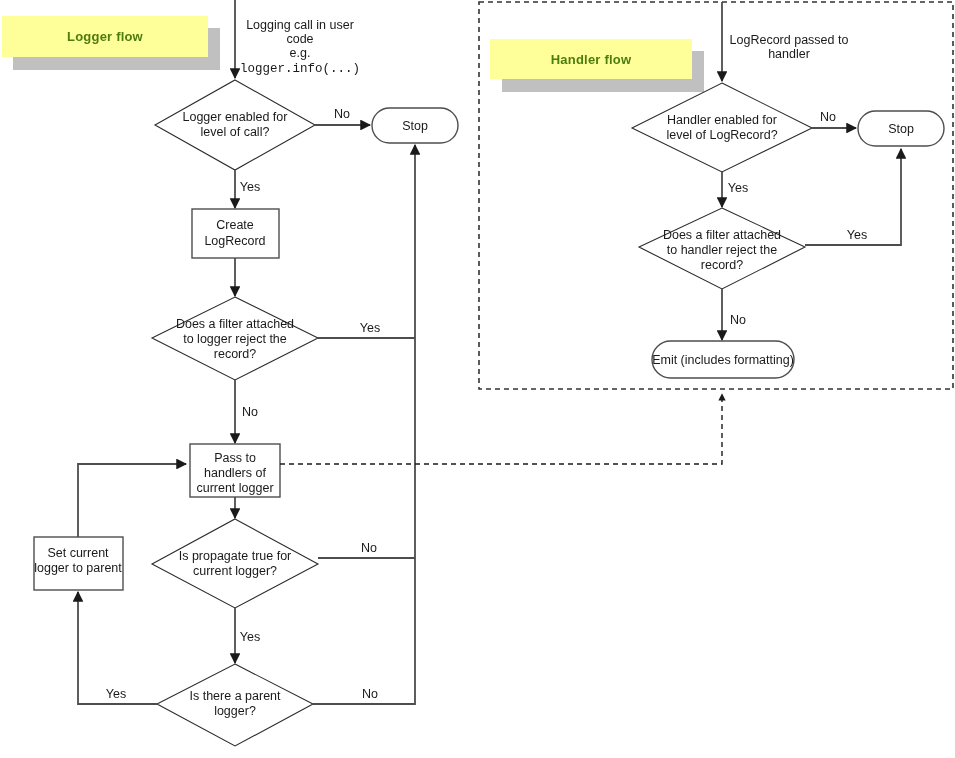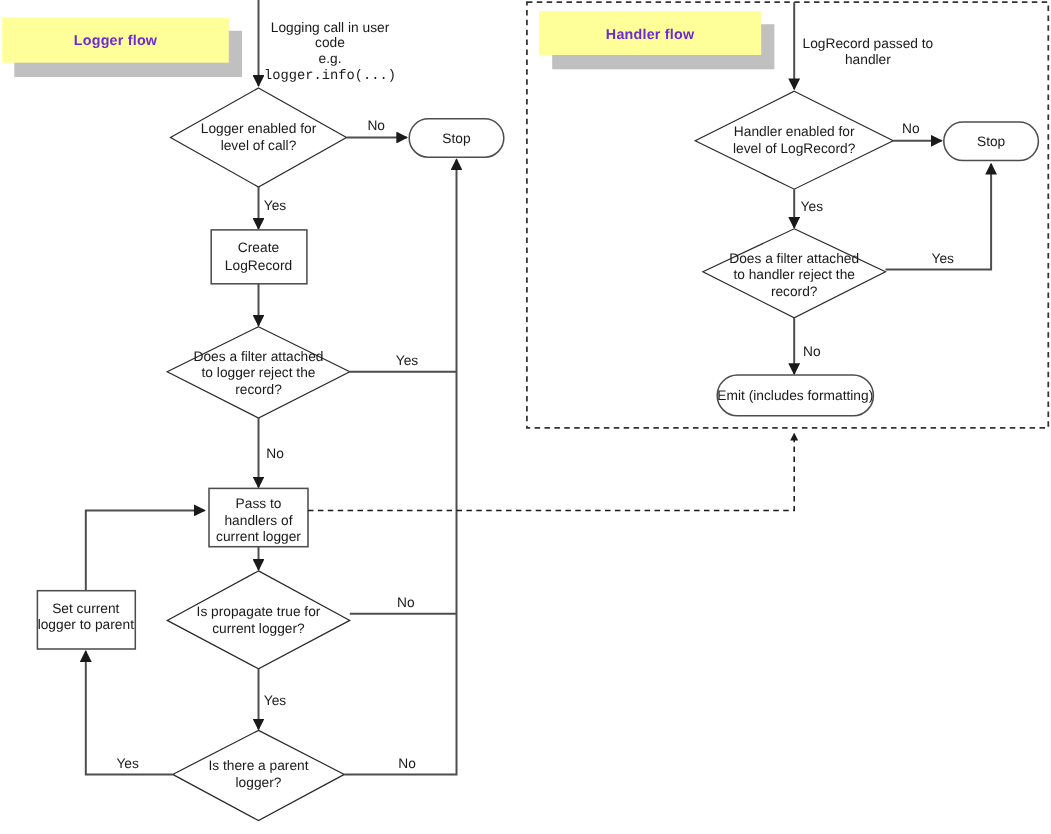--- a/index.html
+++ b/index.html
@@ -88,37 +88,37 @@
     position: absolute;
     background: #ffff99;
     display: flex;
     align-items: center;
     justify-content: center;
   }
   .banner-text {
     font-family: "Liberation Sans", sans-serif;
     font-size: 13px;
     font-weight: bold;
-    color: #6d28d9;
+    color: #4d7c0f;
     letter-spacing: 0.2px;
   }
 </style>
 </head>
 <body>
 
 <div id="canvas">
 
   <div class="banner" style="left:2px; top:16px; width:218px; height:54px;">
     <div class="banner-shadow" style="left:11px; top:12px; width:207px; height:42px;"></div>
     <div class="banner-face" style="left:0px; top:0px; width:206px; height:41px;">
       <span class="banner-text">Logger flow</span>
     </div>
   </div>
 
-  <div class="banner" style="left:490px; top:10px; width:215px; height:54px;">
+  <div class="banner" style="left:490px; top:39px; width:215px; height:54px;">
     <div class="banner-shadow" style="left:12px; top:12px; width:202px; height:41px;"></div>
     <div class="banner-face" style="left:0px; top:0px; width:202px; height:40px;">
       <span class="banner-text">Handler flow</span>
     </div>
   </div>
 
   <svg id="flow" viewBox="0 0 955 758" xmlns="http://www.w3.org/2000/svg">
     <defs>
       <marker id="arrow" viewBox="0 0 10 10" refX="9" refY="5" markerWidth="6" markerHeight="6" orient="auto-start-reverse">
         <path d="M 0 0 L 10 5 L 0 10 z" fill="#1a1a1a"></path>

